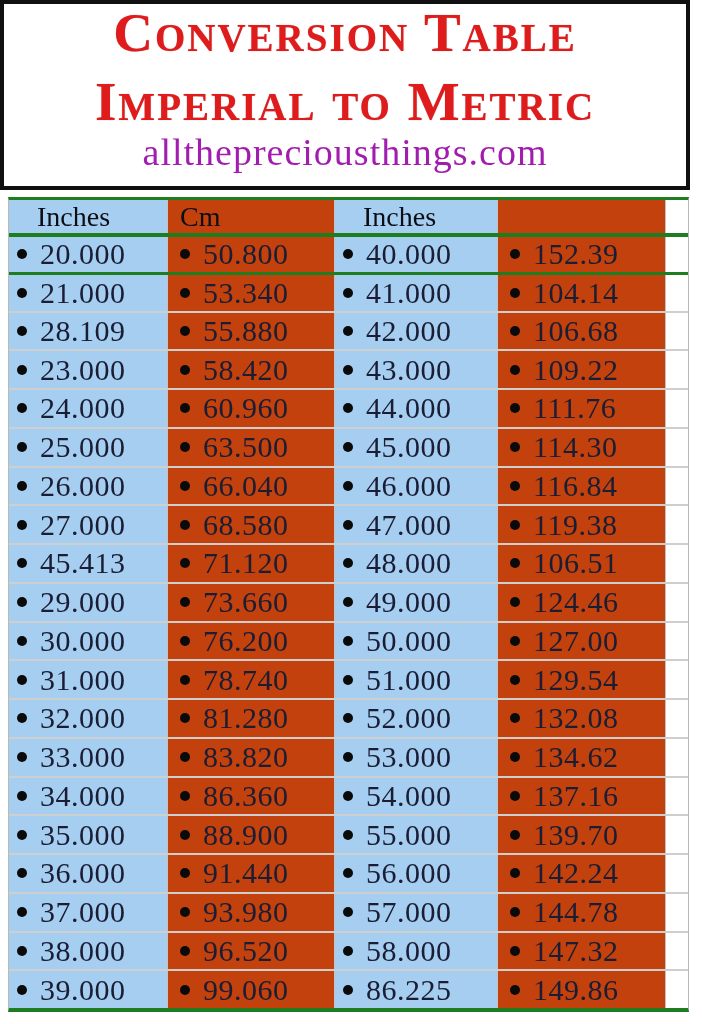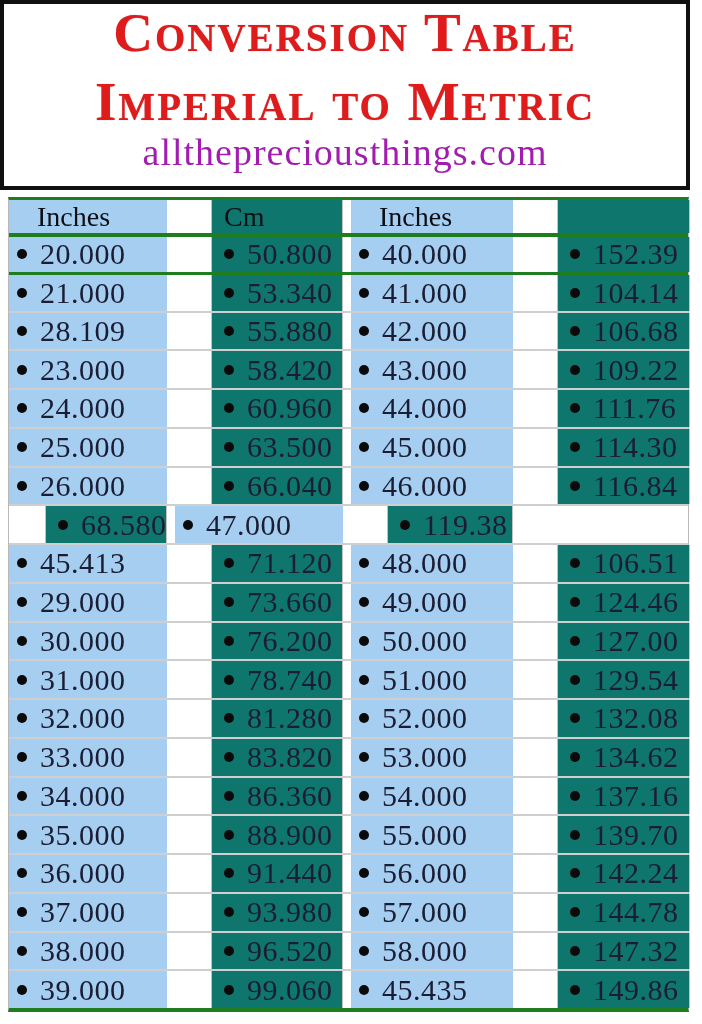--- a/index.html
+++ b/index.html
@@ -44,42 +44,40 @@
     width: 681px;
     background: #ffffff;
     border-top: 3px solid #1e7d1e;
     border-bottom: 4px solid #1e7d1e;
     border-left: 1px solid #b9b9b9;
     border-right: 1px solid #b9b9b9;
   }
   .t-row {
     display: grid;
     grid-template-columns: 158px 168px 162px 169px;
-    column-gap: 8px;
     background: #ffffff;
   }
   .head-row { height: 33px; }
   .data-row {
     height: 38.75px;
     border-top: 2px solid #cfcfcf;
   }
   .data-row.green-top-thick { border-top: 4px solid #1e7d1e; }
   .data-row.green-top-thin  { border-top: 3px solid #1e7d1e; }
 
   .cell {
     display: flex;
     align-items: center;
     overflow: hidden;
   }
   .cell.blue  { background: #a6cef1; }
   .cell.white {
-    background: #0f766e;
+    background: #c2410c;
     border-left: 1px solid #c2c2c2;
     border-right: 1px solid #c2c2c2;
-    margin-left: 36px;
   }
   .head-row .cell {
     font-size: 28px;
     color: #0d0d14;
   }
   .head-row .c0, .head-row .c2 { padding-left: 28px; }
   .head-row .c1, .head-row .c3 { padding-left: 12px; }
 
   .data-row .c0, .data-row .c2 { padding-left: 8px; }
   .data-row .c1, .data-row .c3 { padding-left: 12px; }
@@ -235,20 +233,24 @@
     <div class="cell blue c2">
       <span class="bullet"></span>
       <span class="num">46.000</span>
     </div>
     <div class="cell white c3">
       <span class="bullet"></span>
       <span class="num">116.84</span>
     </div>
   </div>
       <div class="t-row data-row">
+    <div class="cell blue c0">
+      <span class="bullet"></span>
+      <span class="num">27.000</span>
+    </div>
     <div class="cell white c1">
       <span class="bullet"></span>
       <span class="num">68.580</span>
     </div>
     <div class="cell blue c2">
       <span class="bullet"></span>
       <span class="num">47.000</span>
     </div>
     <div class="cell white c3">
       <span class="bullet"></span>
@@ -457,21 +459,21 @@
     <div class="cell blue c0">
       <span class="bullet"></span>
       <span class="num">39.000</span>
     </div>
     <div class="cell white c1">
       <span class="bullet"></span>
       <span class="num">99.060</span>
     </div>
     <div class="cell blue c2">
       <span class="bullet"></span>
-      <span class="num">45.435</span>
+      <span class="num">86.225</span>
     </div>
     <div class="cell white c3">
       <span class="bullet"></span>
       <span class="num">149.86</span>
     </div>
   </div>
     </div>
 </div>
 
 </body></html>

